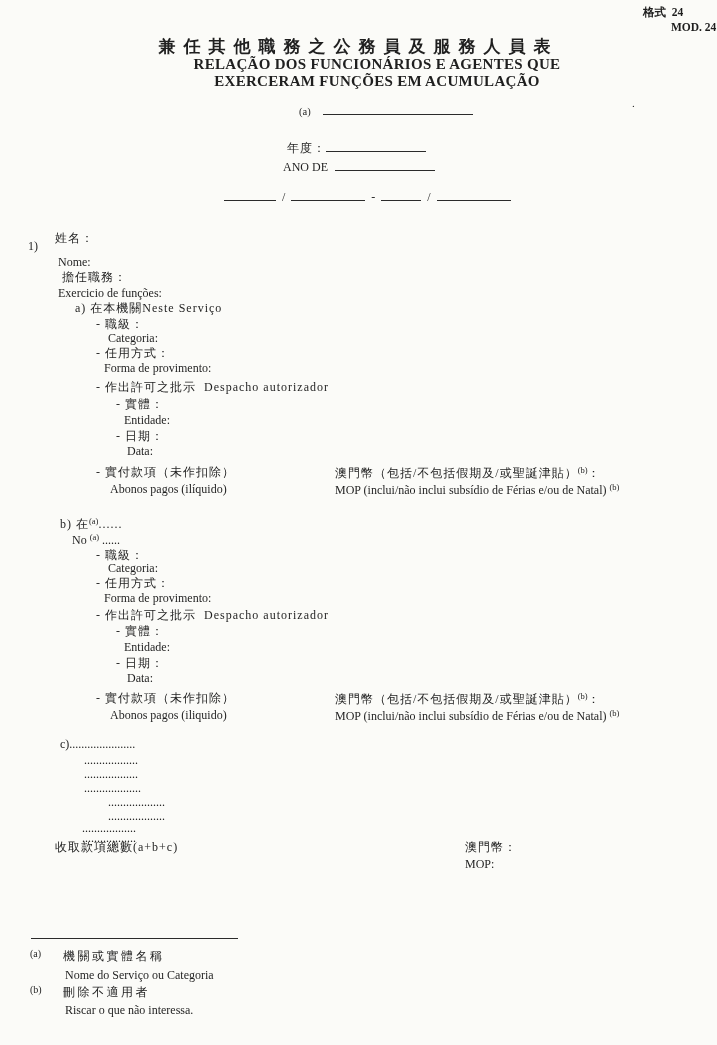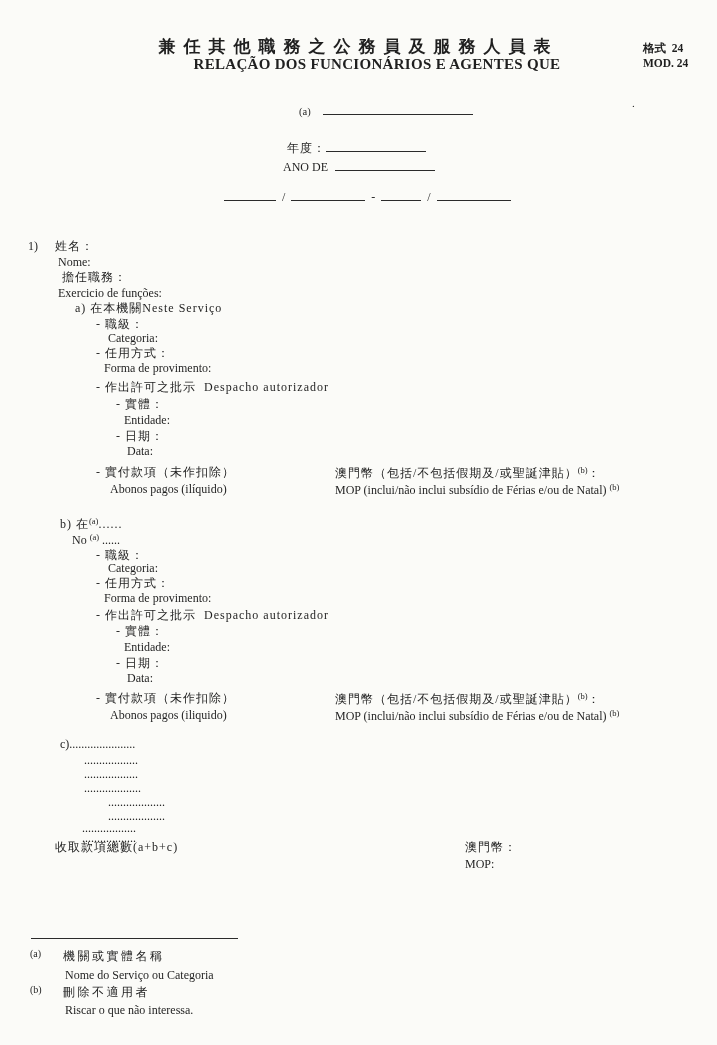--- a/index.html
+++ b/index.html
@@ -6,53 +6,54 @@
   .paper{
     position:relative;width:717px;height:1045px;margin:0 auto;
     background:#fbfbf8;color:#1f1f1f;
     font-family:"Liberation Serif","DejaVu Serif",serif;
     font-size:12px;overflow:hidden;
   }
   .ln{position:absolute;white-space:pre;line-height:1.15;}
   .center{left:0;right:0;text-align:center;}
   .title-zh{font-size:17px;font-weight:bold;letter-spacing:8px;}
   .title-pt{font-size:15px;font-weight:bold;letter-spacing:.3px;padding-left:37px;}
-  .corner{font-size:11.5px;font-weight:bold;margin-top:36px;}
+  .corner{font-size:11.5px;font-weight:bold;}
   .blank{display:inline-block;border-bottom:1px solid #2b2b2b;height:12px;vertical-align:baseline;}
   .sep{padding:0 6px;}
   .w{padding:0 3px;}
   .sup{font-size:8.5px;vertical-align:4px;letter-spacing:0;}
   .fnsup{font-size:10px;vertical-align:3px;}
   .sp2{letter-spacing:2.5px;}
   .sp1{letter-spacing:1px;}
   .rule{position:absolute;border-top:1.6px solid #2b2b2b;}
   .dot-art{font-size:11px;}
 </style>
 </head>
 <body>
 
 <div class="paper">
 
   <div class="ln corner" style="left:643px;top:6px">格式  24</div>
-  <div class="ln corner" style="left:643px;top:21px">MOD. 24</div>
+  <div class="ln corner" style="left:671px;top:21px">MOD. 24</div>
 
   <div class="ln center title-zh" style="top:37px">兼任其他職務之公務員及服務人員表</div>
   <div class="ln center title-pt" style="top:56px">RELAÇÃO DOS FUNCIONÁRIOS E AGENTES QUE</div>
+  <div class="ln center title-pt" style="top:73px">EXERCERAM FUNÇÕES EM ACUMULAÇÃO</div>
 
   <div class="ln" style="left:299px;top:102px"><span style="font-size:10.5px">(a)</span><span class="blank" style="width:150px;margin-left:12px"></span></div>
   <div class="ln dot-art" style="left:632px;top:97px">.</div>
 
   <div class="ln sp1" style="left:287px;top:139px"><span>年度：</span><span class="blank" style="width:100px"></span></div>
   <div class="ln" style="left:283px;top:158px"><span>ANO DE</span><span class="blank" style="width:100px;margin-left:7px"></span></div>
 
   <div class="ln" style="left:224px;top:188px"><span class="blank" style="width:52px"></span><span class="sep">/</span><span class="blank" style="width:74px"></span><span class="sep">-</span><span class="blank" style="width:40px"></span><span class="sep">/</span><span class="blank" style="width:74px"></span></div>
 
 
   <div class="ln" style="left:28px;top:240px">1)</div>
-  <div class="ln sp1" style="left:55px;top:240px">姓名：</div>
+  <div class="ln sp1" style="left:55px;top:232px">姓名：</div>
   <div class="ln" style="left:58px;top:256px">Nome:</div>
   <div class="ln sp1" style="left:62px;top:271px">擔任職務：</div>
   <div class="ln" style="left:58px;top:287px">Exercicio de funções:</div>
 
   <div class="ln sp1" style="left:75px;top:302px">a) 在本機關Neste Serviço</div>
   <div class="ln sp1" style="left:96px;top:318px">- 職級：</div>
   <div class="ln" style="left:108px;top:332px">Categoria:</div>
   <div class="ln sp1" style="left:96px;top:347px">- 任用方式：</div>
   <div class="ln" style="left:104px;top:362px">Forma de provimento:</div>
   <div class="ln sp1" style="left:96px;top:381px">- 作出許可之批示  Despacho autorizador</div>

